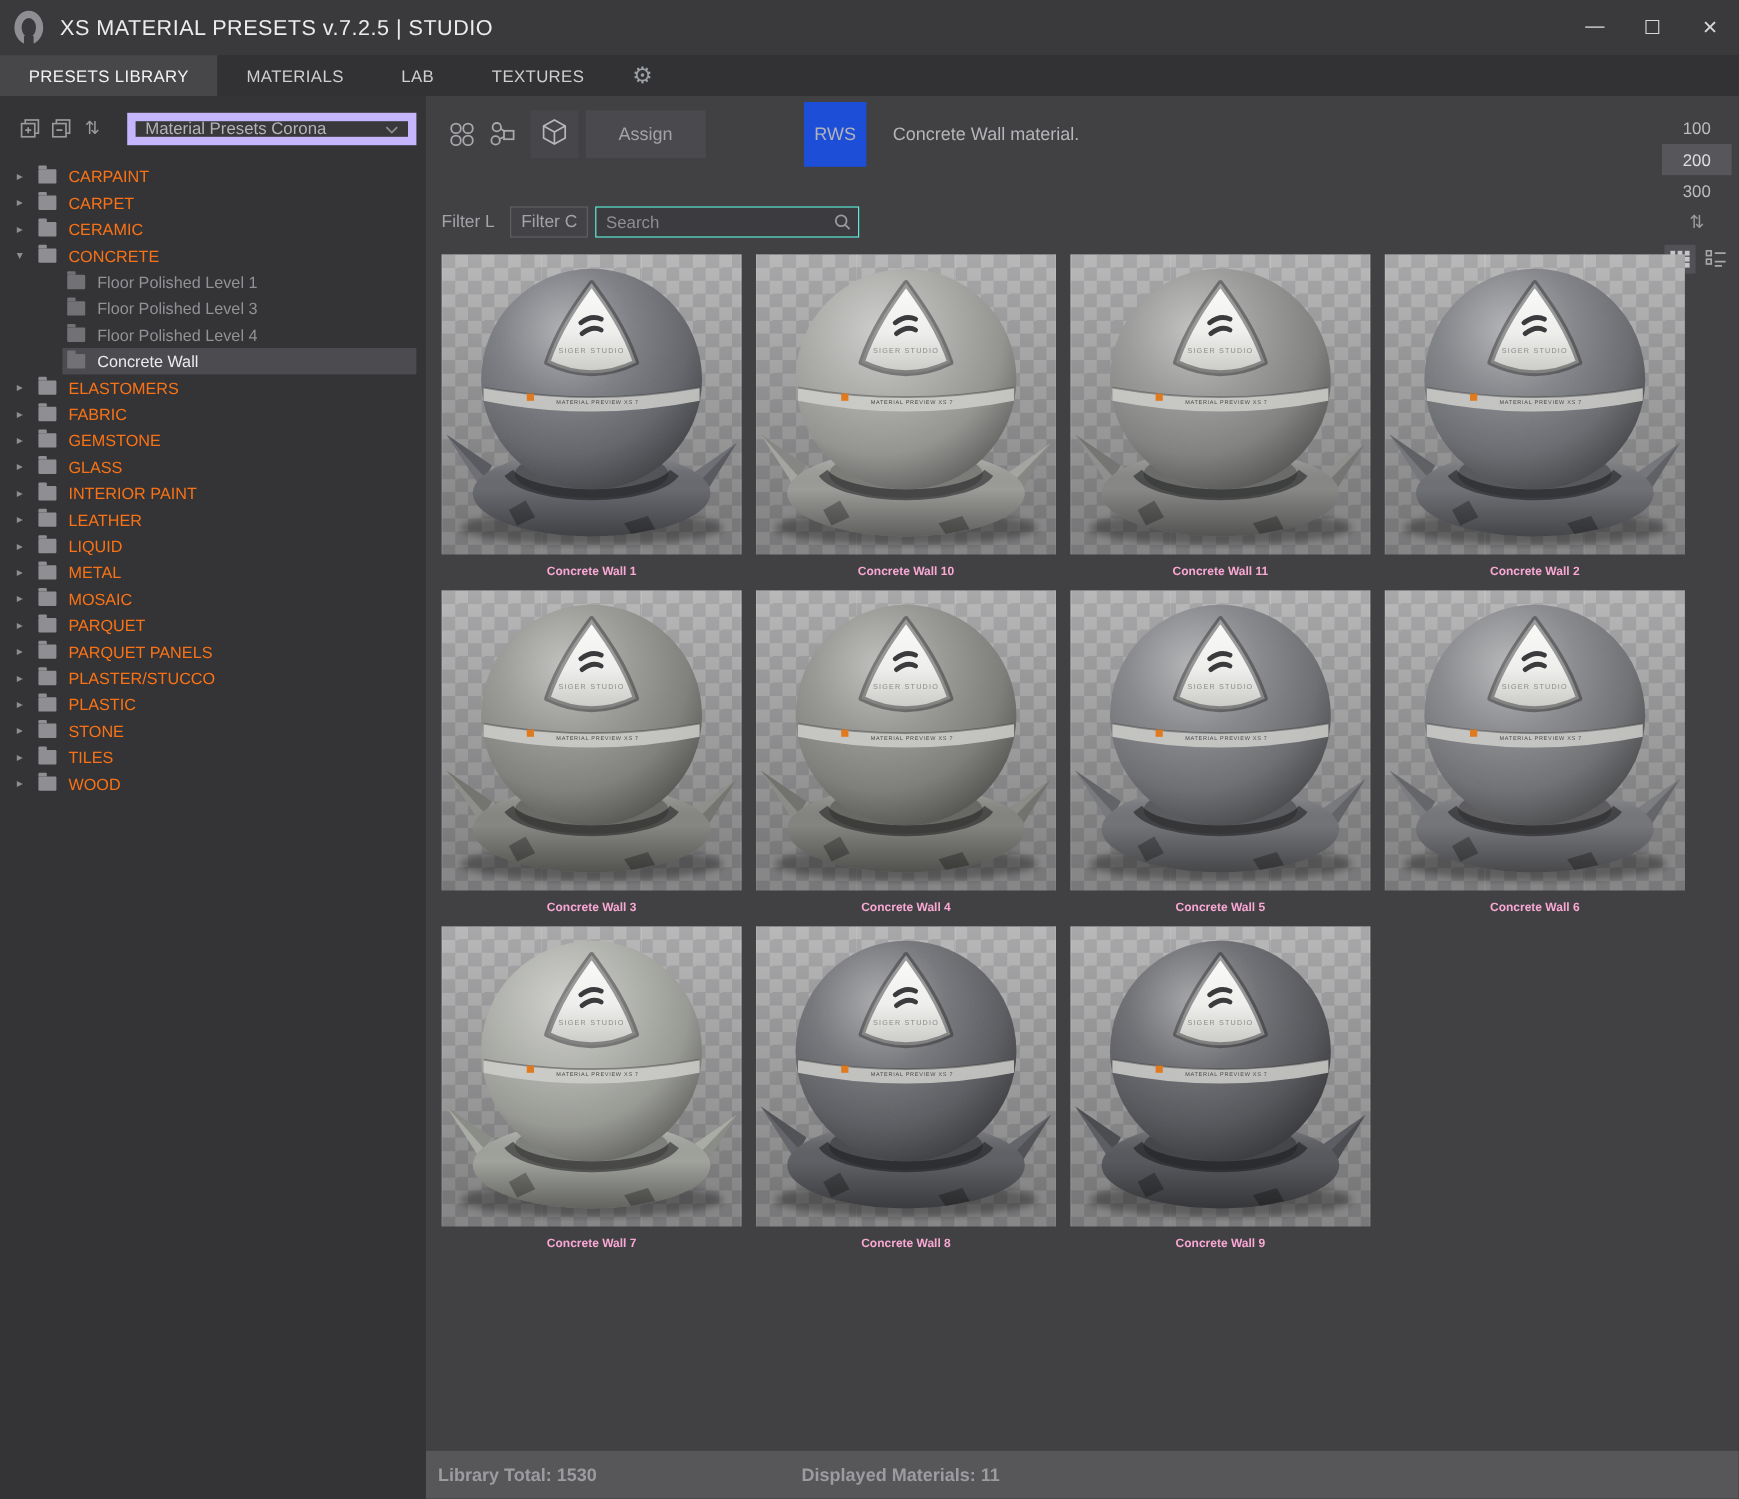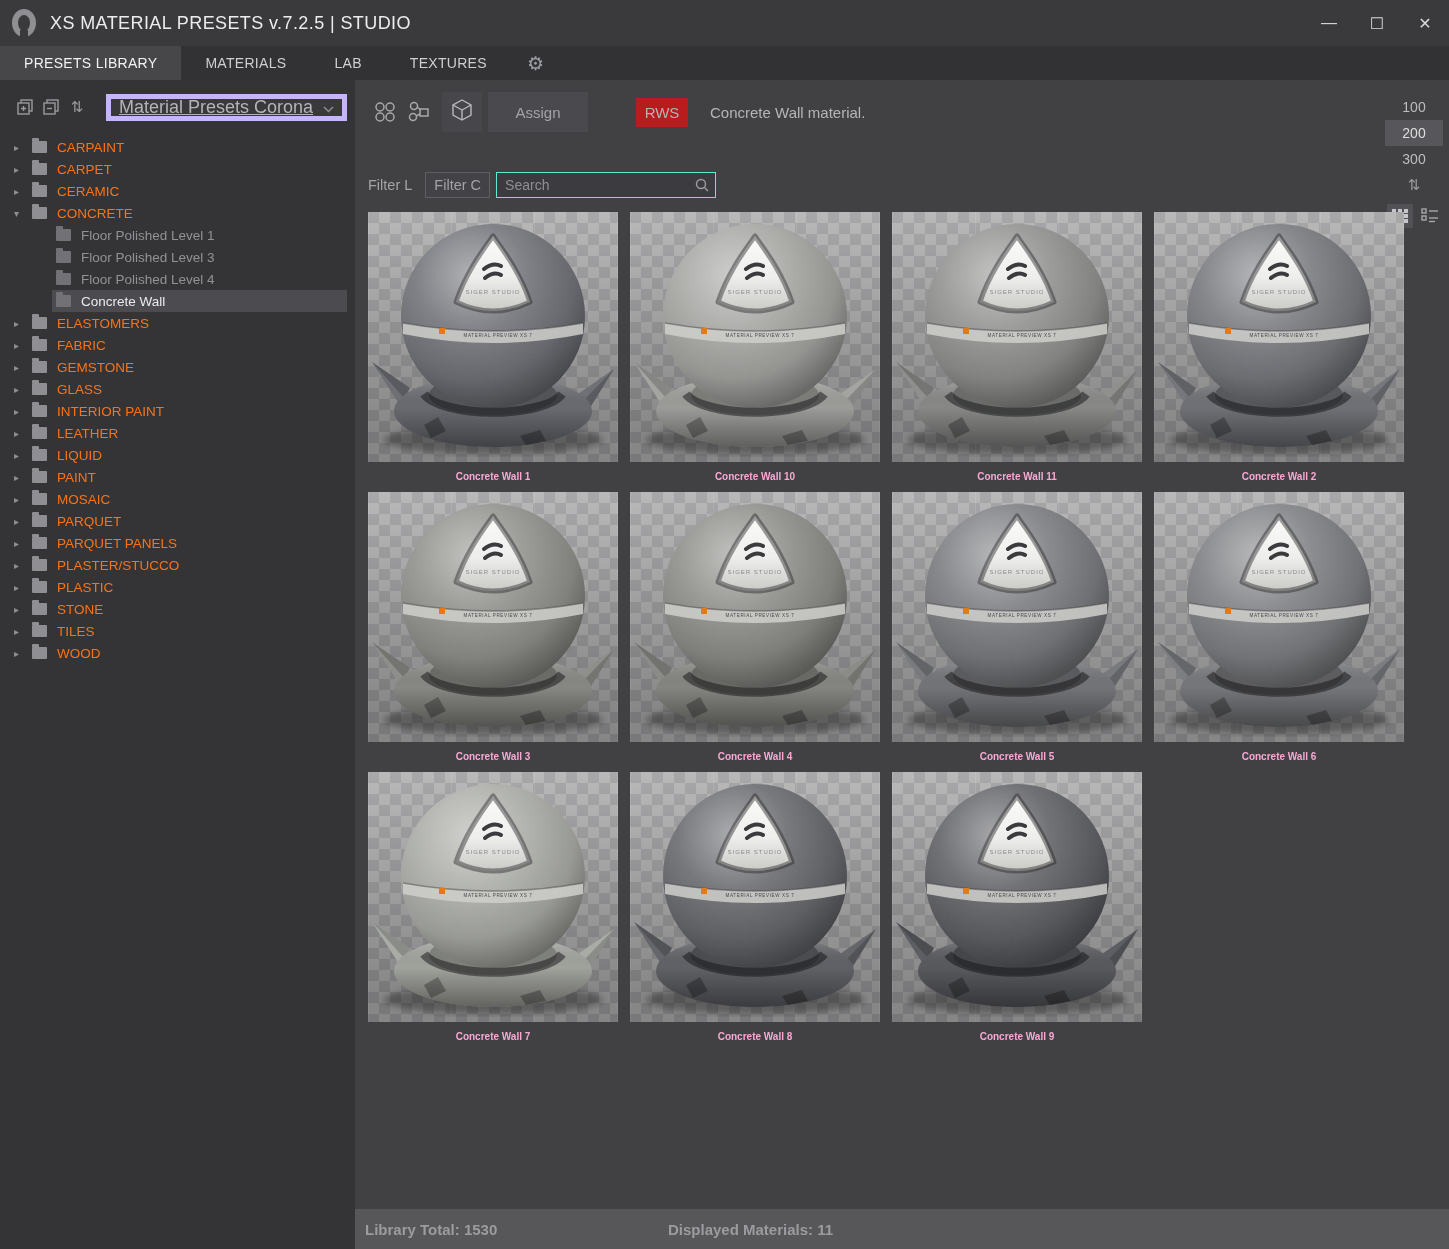--- a/index.html
+++ b/index.html
@@ -26,22 +26,22 @@
 
   
   .content { flex:1 1 auto; display:flex; min-height:0; }
   .sidebar { width:355px; flex:0 0 355px; background:#343437; padding-top:12px; overflow:hidden; }
   .main { flex:1 1 auto; background:#414144; position:relative; min-width:0; }
 
   
   .side-tools { display:flex; align-items:center; height:30px; padding:0 8px 0 14px; }
   .side-icon { width:22px; height:22px; margin-right:4px; display:flex; align-items:center; justify-content:center; color:#9a9a9e; }
   .sort-glyph { font-size:15px; color:#9a9a9e; }
-  .lib-select { margin-left:14px; flex:1; height:27px; background:#39393c; border:5px solid #c4b5fd;
-    display:flex; align-items:center; padding:0 8px; color:#b4b4b8; font-size:18px;text-decoration:underline; }
+  .lib-select { margin-left:14px; flex:1; height:27px; background:#39393c; border:7px solid #c4b5fd;
+    display:flex; align-items:center; padding:0 8px; color:#b4b4b8; font-size:14px; }
   .lib-select .chev { margin-left:auto; color:#8d8d91; }
 
   
   .tree { margin-top:14px; font-size:13.5px; }
   .trow { height:22px; display:flex; align-items:center; }
   .trow .arrow { width:14px; margin-left:14px; color:#8e8e92; font-size:10px; flex:0 0 14px; text-align:left; }
   .trow.child .arrow { visibility:hidden; }
   .trow.child { padding-left:24px; }
   .row-core { display:flex; align-items:center; flex:1; height:22px; margin-right:8px; padding-left:4px; }
   .folder { width:15px; height:12px; margin-right:10px; position:relative; background:#8f8f93; border-radius:1px; flex:0 0 15px; }
@@ -52,21 +52,21 @@
   .child .tlabel { color:#929296; }
   .trow.selected .row-core { background:#4c4c50; }
   .trow.selected .tlabel { color:#ebebed; }
 
   
   .toolbar { display:flex; align-items:center; height:40px; margin:12px 0 0 13px; }
   .tool-icon { width:34px; height:34px; display:flex; align-items:center; justify-content:center; color:#a8a8ac; }
   .tool-btn-cube { width:40px; height:40px; background:#47474b; display:flex; align-items:center; justify-content:center; margin-left:6px; color:#b8b8bc; }
   .assign-btn { width:100px; height:40px; background:#4a4a4e; margin-left:6px; color:#a2a3a7;
     font-size:15px; display:flex; align-items:center; justify-content:center; border:none; }
-  .rws-btn { width:52px; height:29px; background:#b91c1c; margin-left:48px; color:#b2b3b7;
+  .rws-btn { width:52px; height:54px; background:#1d4ed8; margin-left:82px; color:#b2b3b7;
     font-size:15px; display:flex; align-items:center; justify-content:center; border:none; }
   .tb-status { margin-left:22px; color:#b5b5b9; font-size:15px; }
 
   
   .right-col { position:absolute; top:14px; right:6px; width:58px; display:flex; flex-direction:column; align-items:stretch; }
   .size-item { height:26px; display:flex; align-items:center; justify-content:center; color:#bcbcc0; font-size:14px; }
   .size-item.active { background:#57575b; color:#dededf; }
   .sort2 { height:26px; display:flex; align-items:center; justify-content:center; color:#9a9a9e; font-size:15px; }
   .view-row { height:28px; display:flex; align-items:center; justify-content:flex-end; gap:4px; margin-top:4px; }
   .view-btn { width:26px; height:24px; display:flex; align-items:center; justify-content:center; color:#a8a8ac; }
@@ -295,21 +295,21 @@
             <span class="arrow">▸</span>
             <span class="row-core">
               <span class="folder"></span>
               <span class="tlabel">LIQUID</span>
             </span>
           </div>
           <div class="trow">
             <span class="arrow">▸</span>
             <span class="row-core">
               <span class="folder"></span>
-              <span class="tlabel">PAINT</span>
+              <span class="tlabel">METAL</span>
             </span>
           </div>
           <div class="trow">
             <span class="arrow">▸</span>
             <span class="row-core">
               <span class="folder"></span>
               <span class="tlabel">MOSAIC</span>
             </span>
           </div>
           <div class="trow">

